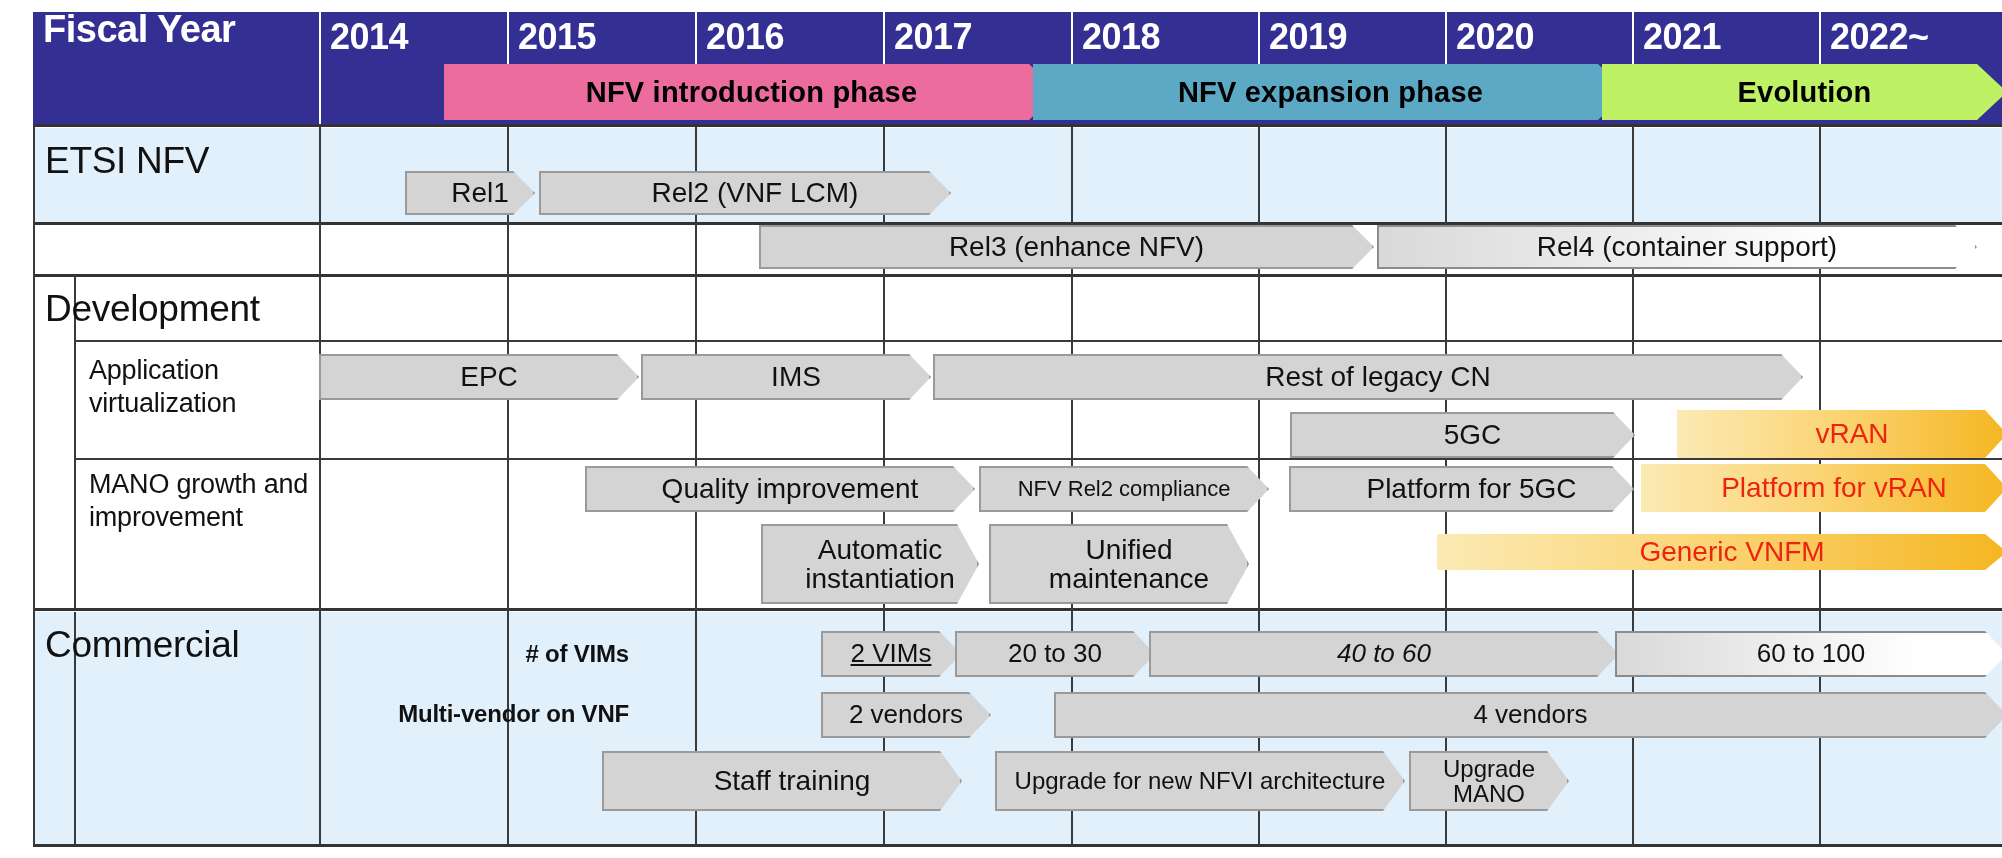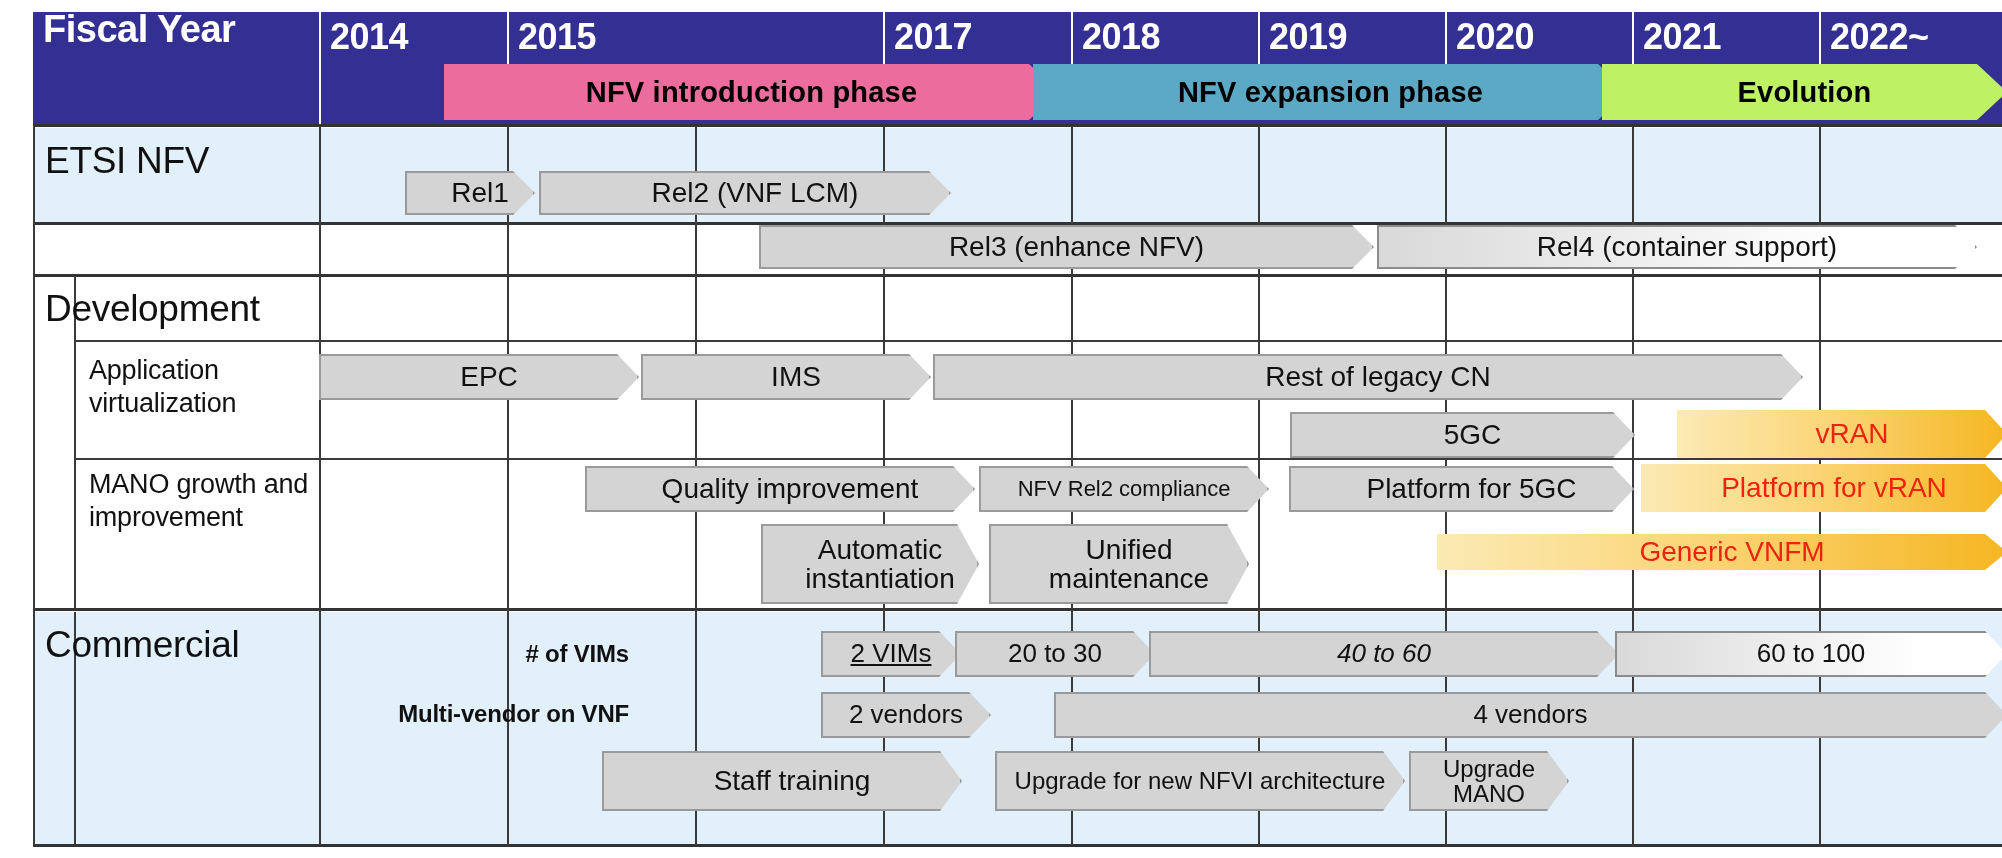--- a/index.html
+++ b/index.html
@@ -158,20 +158,21 @@
 </head>
 <body>
 
 <div id="roadmap">
 
   <div class="hdr" style="z-index: 3;"></div>
   <div class="hdr-title" style="z-index: 3;">Fiscal Year</div>
 
   <div class="yr-cell" style="left: 300px; width: 188px; z-index: 3;">2014</div>
   <div class="yr-cell" style="left: 488px; width: 188px; z-index: 3;">2015</div>
+  <div class="yr-cell" style="left: 676px; width: 188px; z-index: 3;">2016</div>
   <div class="yr-cell" style="left: 864px; width: 188px; z-index: 3;">2017</div>
   <div class="yr-cell" style="left: 1052px; width: 187px; z-index: 3;">2018</div>
   <div class="yr-cell" style="left: 1239px; width: 187px; z-index: 3;">2019</div>
   <div class="yr-cell" style="left: 1426px; width: 187px; z-index: 3;">2020</div>
   <div class="yr-cell" style="left: 1613px; width: 187px; z-index: 3;">2021</div>
   <div class="yr-cell" style="left: 1800px; width: 188px; z-index: 3;">2022~</div>
 
   <div class="hdr-sep-v" style="left: 300px; z-index: 3;"></div>
 
   <div class="phase cv-wide" style="left: 425px; width: 615px; background: rgb(236, 108, 158); z-index: 3;">

